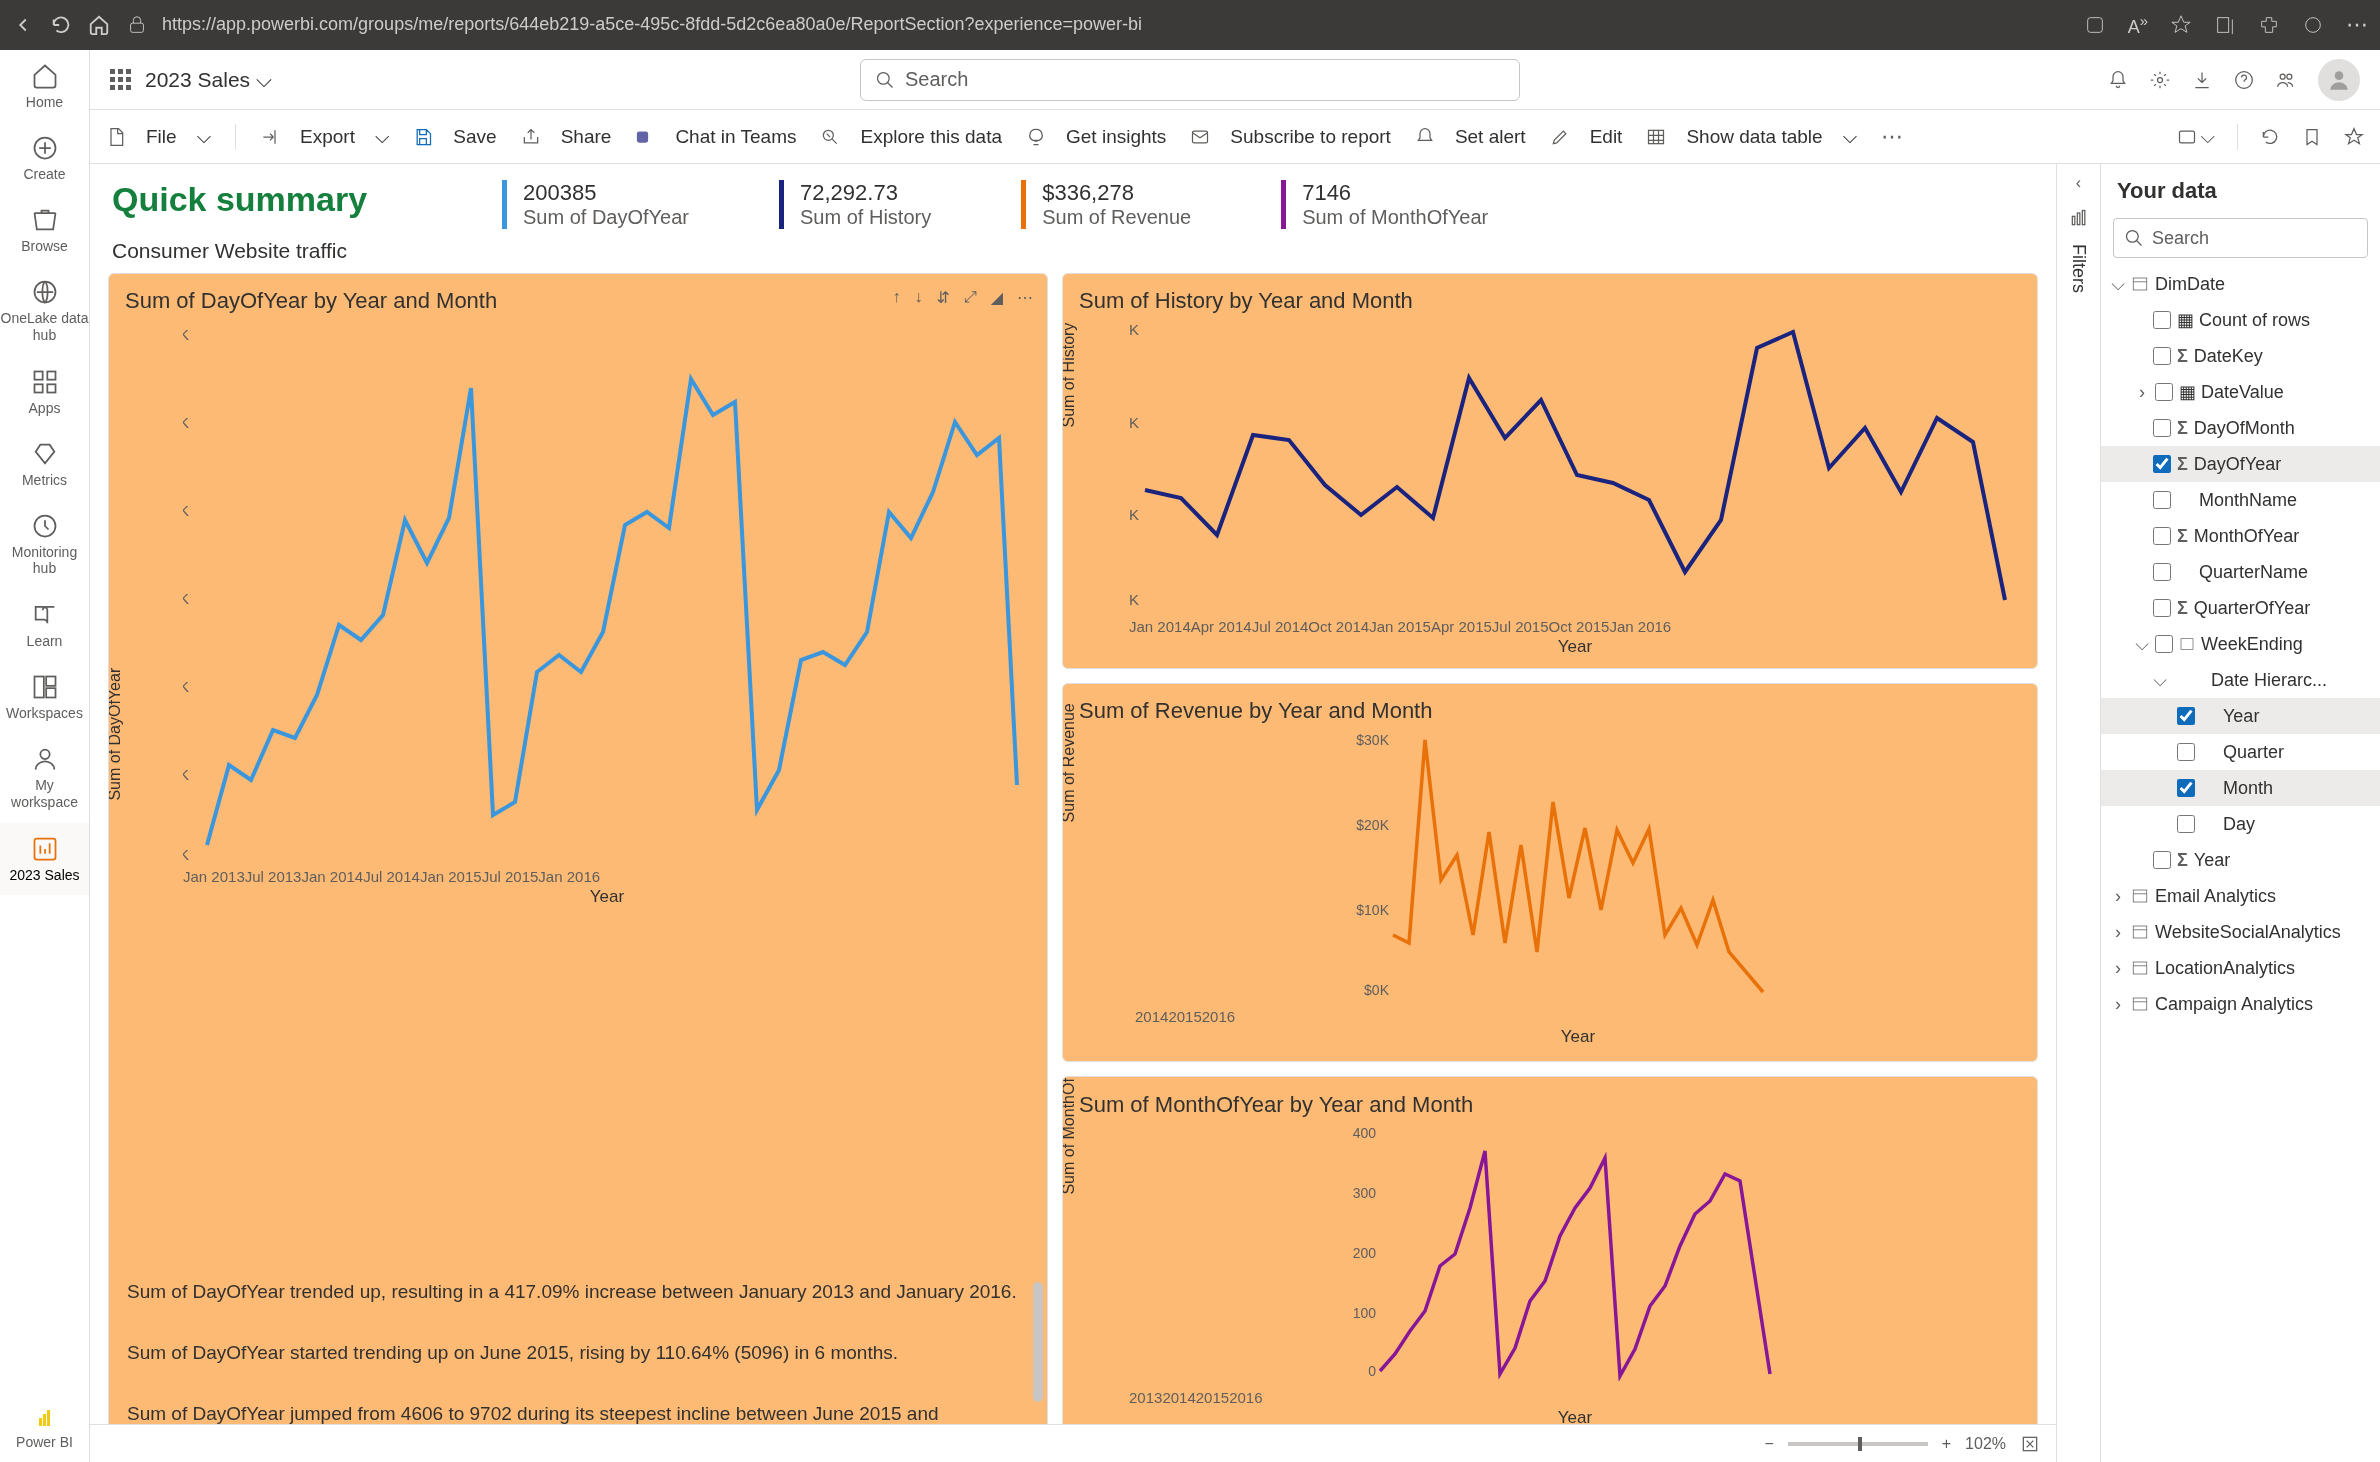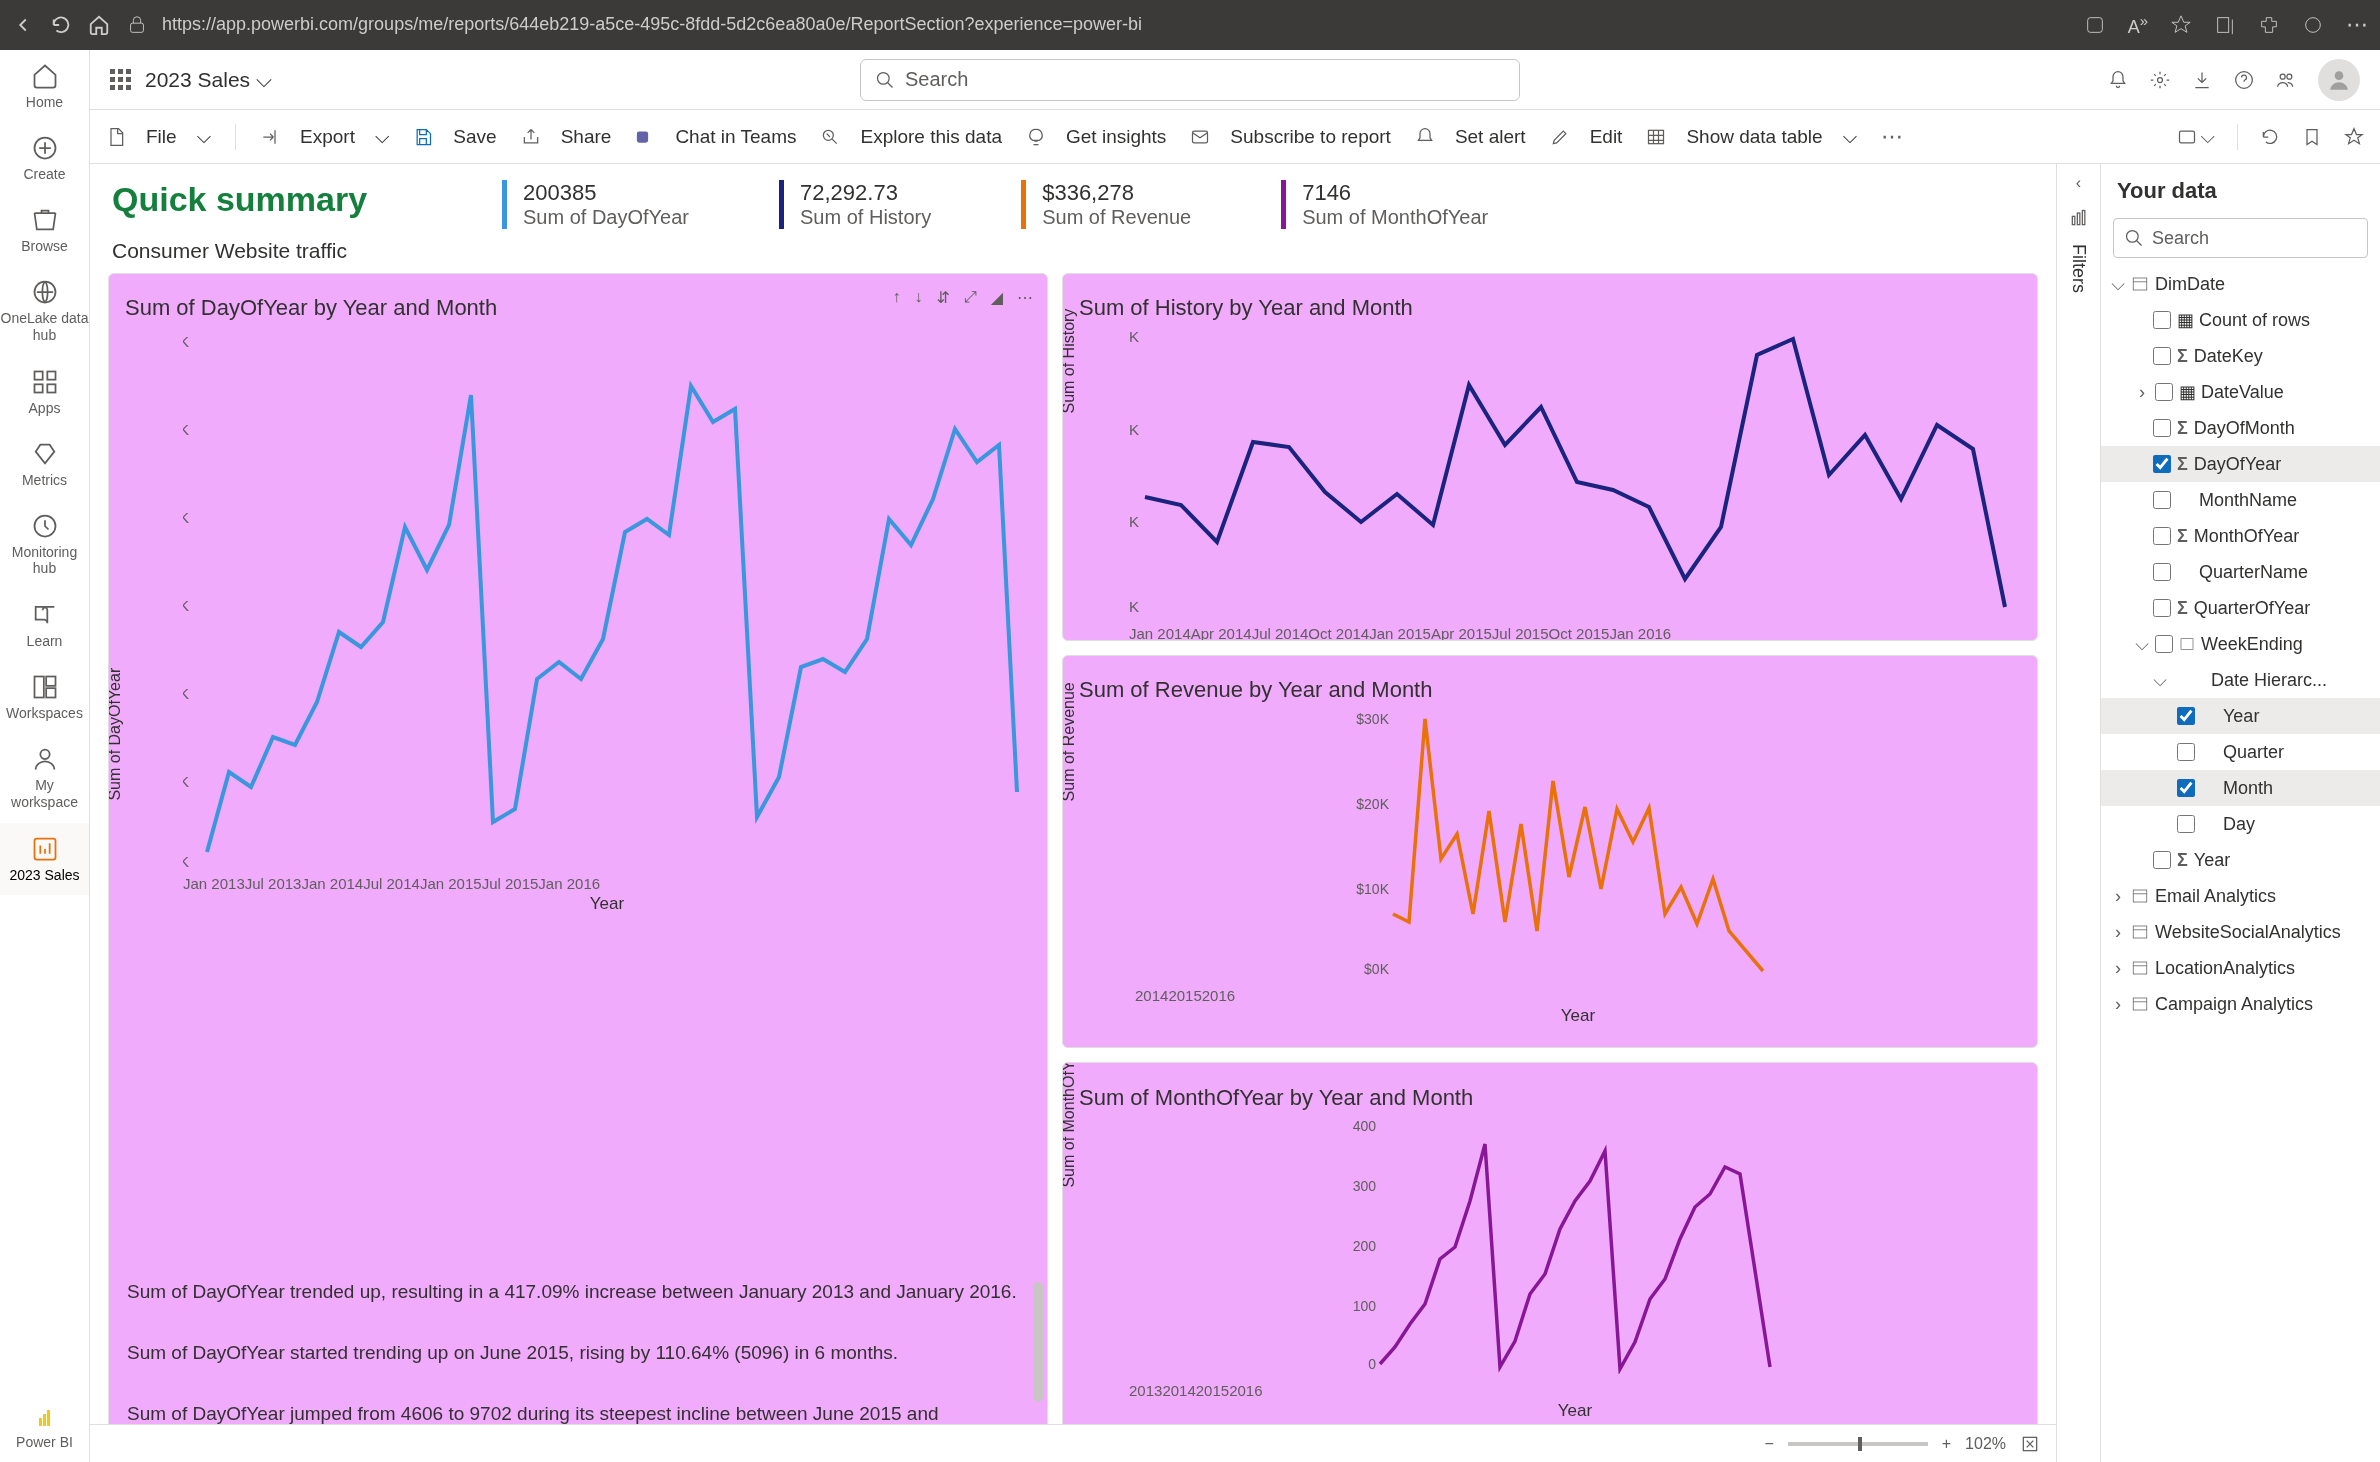--- a/index.html
+++ b/index.html
@@ -48,21 +48,21 @@
 .sum-left h1{font-size:34px;font-weight:700;color:#15803d}
 .sum-left .sub{font-size:21px;color:#323130;margin-top:20px}
 .kpi{border-left:5px solid;padding-left:16px}
 .kpi .val{font-size:22px;color:#323130}
 .kpi .lbl{font-size:20px;color:#605e5c}
 .k-blue{border-color:#3a96dd}
 .k-navy{border-color:#1a237e}
 .k-orange{border-color:#e8710a}
 .k-purple{border-color:#881798}
 .grid-area{display:grid;grid-template-columns:940px 1fr;grid-template-rows:1fr 1fr;gap:14px;padding:0 18px 18px;height:calc(100% - 110px)}
-.tile{background:#f0abfc;border:1px solid #e1dfdd;border-radius:6px;padding:21px 16px;position:relative;overflow:hidden}
+.tile{background:#fdba74;border:1px solid #e1dfdd;border-radius:6px;padding:14px 16px;position:relative;overflow:hidden}
 .tile-big{grid-row:span 2}
 .tile h3{font-size:22px;font-weight:400;color:#323130;margin-bottom:6px}
 .tile-actions{position:absolute;right:14px;top:14px;display:flex;gap:14px;color:#605e5c}
 .chart-svg{width:100%}
 .x-ticks{display:flex;font-size:15px;color:#605e5c;padding:4px 0 0}
 .axis-title{text-align:center;font-size:17px;color:#323130;margin-top:2px}
 .ylabel{position:absolute;left:6px;top:50%;transform:rotate(-90deg) translateX(50%);transform-origin:left;font-size:16px;color:#323130;white-space:nowrap}
 .narr{position:absolute;bottom:0;left:0;right:0;padding:14px 18px;font-size:19px;color:#323130;line-height:1.6;max-height:180px;overflow:hidden;border-top:1px solid transparent}
 .narr-scroll{position:absolute;right:4px;bottom:40px;width:10px;height:120px;background:#c8c6c4;border-radius:5px}
 .row2{display:grid;grid-template-columns:1fr;gap:14px}

